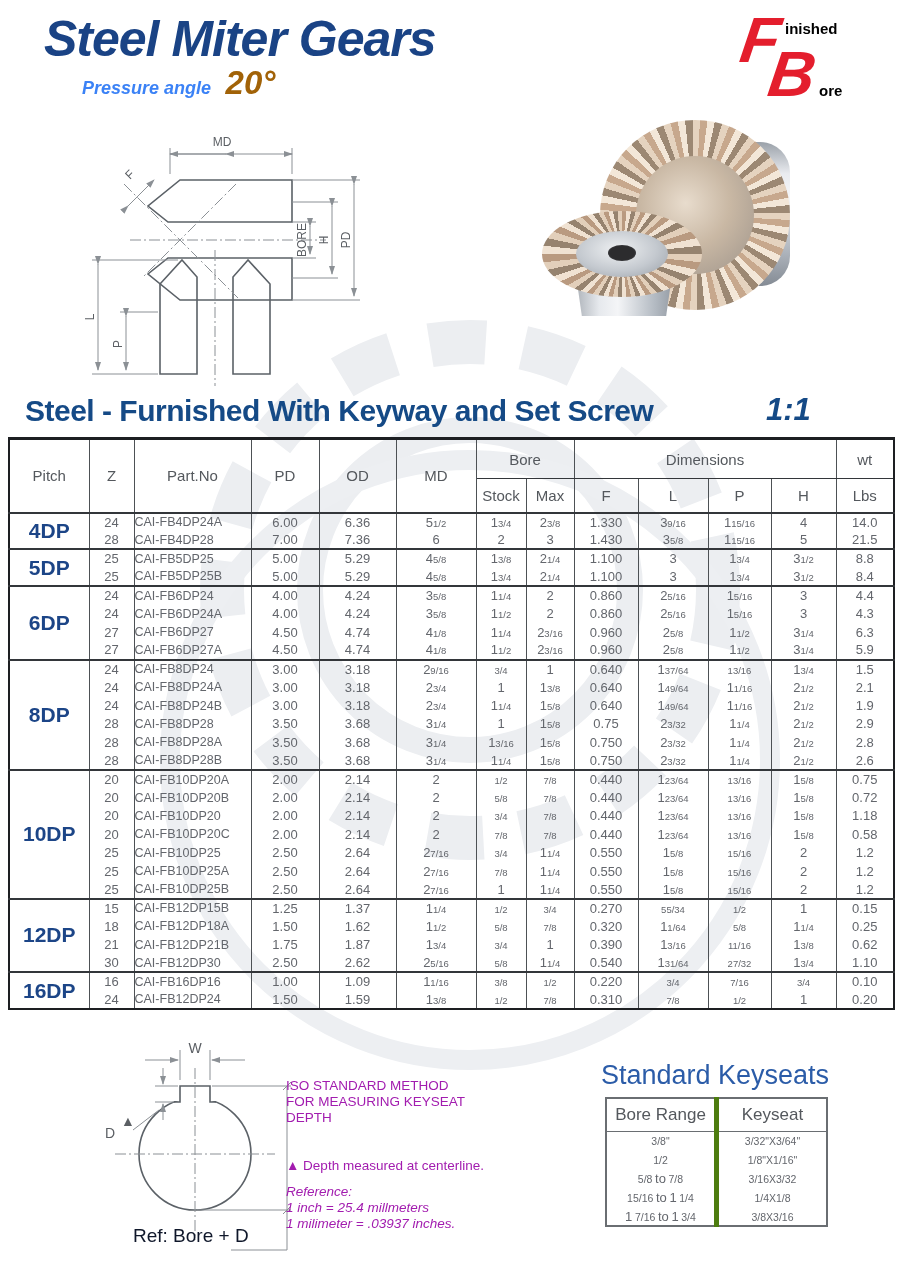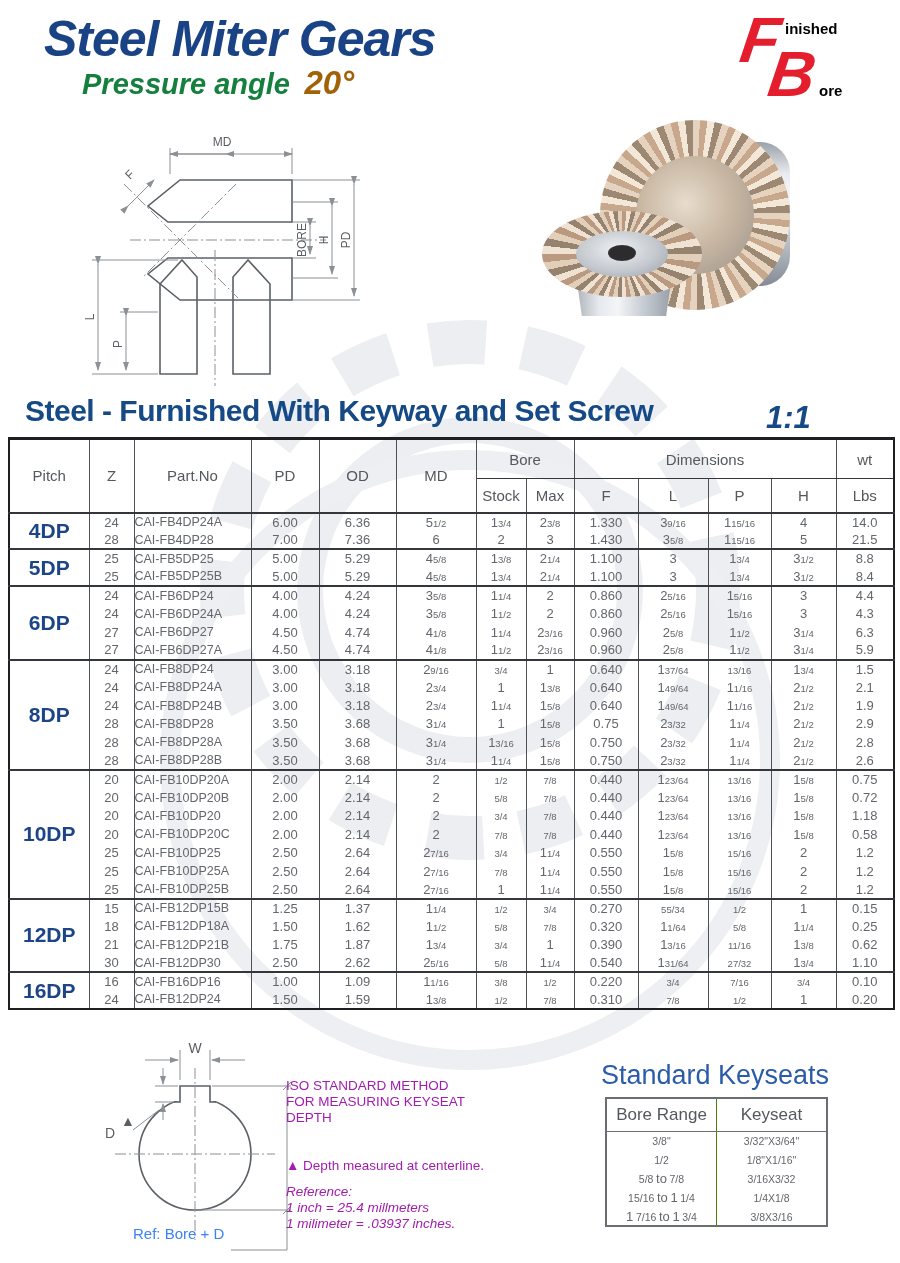--- a/index.html
+++ b/index.html
@@ -16,21 +16,21 @@
     font-family:"DejaVu Serif","Liberation Serif",serif;
     font-size:205px; letter-spacing:6px; color:#eceef1; white-space:nowrap;
   }
 
   
   #page-title {
     position:absolute; left:44px; top:10px;
     font-size:50px; font-weight:bold; font-style:italic; color:#1a4385; letter-spacing:-1px;
   }
   #subtitle { position:absolute; left:82px; top:64px; font-style:italic; font-weight:bold; }
-  #subtitle .st { font-size:29px; color:#15803d; }
+  #subtitle .st { font-size:18px; color:#3b82f6; }
   #subtitle .ang { font-size:33px; color:#a16207; margin-left:10px; }
 
   #fb-logo { position:absolute; left:733px; top:6px; width:140px; height:108px; font-style:italic; }
   #fb-logo .big { position:absolute; font-size:64px; font-weight:900; color:#e41e2d; transform:skewX(-8deg); line-height:1; }
   #fb-logo .sml { position:absolute; font-size:15px; font-weight:bold; color:#000000; font-style:normal; }
   #fb-f { left:8px; top:2px; }
   #fb-inished { left:52px; top:14px; }
   #fb-b { left:36px; top:36px; }
   #fb-ore { left:86px; top:76px; }
 
@@ -55,21 +55,21 @@
     clip-path:polygon(10% 0,90% 0,84% 100%,16% 100%); border-radius:0 0 10px 10px; }
   #gear-lower { position:absolute; left:-6px; top:99px; width:160px; height:86px; border-radius:50%;
     background:repeating-conic-gradient(from 0deg,#b99a80 0deg 6deg,#f0e2d2 6deg 12deg,#96836f 12deg 18deg,#e2cfba 18deg 24deg); }
   #gear-lower-inner { position:absolute; left:28px; top:119px; width:92px; height:46px; border-radius:50%;
     background:radial-gradient(ellipse at 45% 40%,#eef0f2 0%,#c4c9cf 55%,#979ea6 100%); }
   #gear-lower-hole { position:absolute; left:60px; top:133px; width:28px; height:16px; border-radius:50%;
     background:radial-gradient(#2c2c2e 60%,#55575b); }
 
   
   #section-heading { position:absolute; left:25px; top:394px; font-size:30px; font-weight:bold; color:#154a86; letter-spacing:-0.5px; z-index:1; }
-  #scale-ratio { position:absolute; left:766px; top:400px; font-size:31px; font-weight:bold; font-style:italic; color:#154a86; z-index:1; }
+  #scale-ratio { position:absolute; left:766px; top:392px; font-size:31px; font-weight:bold; font-style:italic; color:#154a86; z-index:1; }
 
   
   #main-table { position:absolute; left:8px; top:437px; z-index:1; border-collapse:collapse; table-layout:fixed; width:885px; background:transparent; }
   #main-table th, #main-table td { border-left:1px solid #4d5155; border-right:1px solid #4d5155; text-align:center; padding:0; }
   #main-table { border:2px solid #1d1f22; border-top-width:3px; }
   #main-table thead th { font-weight:normal; font-size:15px; color:#54585d; }
   #main-table thead tr.h1 th { height:40px; }
   #main-table thead tr.h2 th { height:34px; }
   #main-table thead { border-bottom:1.5px solid #33363a; }
   th.span2 { border-bottom:1.5px solid #33363a; }
@@ -79,28 +79,28 @@
   #main-table td.pitch { font-size:21px; font-weight:bold; color:#1c4587; }
   .fr { font-style:normal; font-size:9.5px; letter-spacing:0; }
 
   
   #keyseat-diagram { position:absolute; left:45px; top:1030px; z-index:1; }
   #keyseat-diagram text { font-family:"Liberation Sans","DejaVu Sans",sans-serif; font-size:14px; fill:#5b5f64; }
   .note { position:absolute; z-index:1; color:#a21caf; font-size:13.5px; line-height:16px; }
   #iso-note { left:286px; top:1078px; width:190px; }
   #depth-note { left:286px; top:1158px; width:260px; }
   #reference-note { left:286px; top:1184px; width:240px;font-style:italic; }
-  #ref-bore-label { position:absolute; left:133px; top:1225px; font-size:15px; color:#3b82f6; z-index:1; }
+  #ref-bore-label { position:absolute; left:133px; top:1225px; font-size:19px; color:#0f172a; z-index:1; }
 
   
   #keyseats-title { position:absolute; left:575px; top:1060px; width:280px; text-align:center; font-size:27px; color:#2b5ca8; z-index:1; }
   #keyseats-table { position:absolute; left:605px; top:1097px; width:223px; border-collapse:collapse; border:2px solid #6a6e72; z-index:1; background:#fff; }
   #keyseats-table th { font-weight:normal; font-size:17px; color:#54585d; height:33px; border-bottom:1px solid #6a6e72; }
   #keyseats-table td { text-align:center; font-size:13px; color:#63666c; height:19px; }
-  #keyseats-table th + th, #keyseats-table td + td { border-left:1px solid #4d7c0f; }
+  #keyseats-table th + th, #keyseats-table td + td { border-left:5px solid #4d7c0f; }
   #keyseats-table .fr { font-size:10.5px; }
 </style>
 </head>
 <body>
 
 <div id="watermark">
   <svg width="900" height="1263">
     <circle cx="470" cy="590" r="248" fill="none" stroke="#eceef1" stroke-width="44" stroke-dasharray="56 38"></circle>
     <circle cx="470" cy="590" r="160" fill="none" stroke="#eceef1" stroke-width="26"></circle>
     <circle cx="470" cy="760" r="300" fill="none" stroke="#edeff2" stroke-width="20"></circle>

